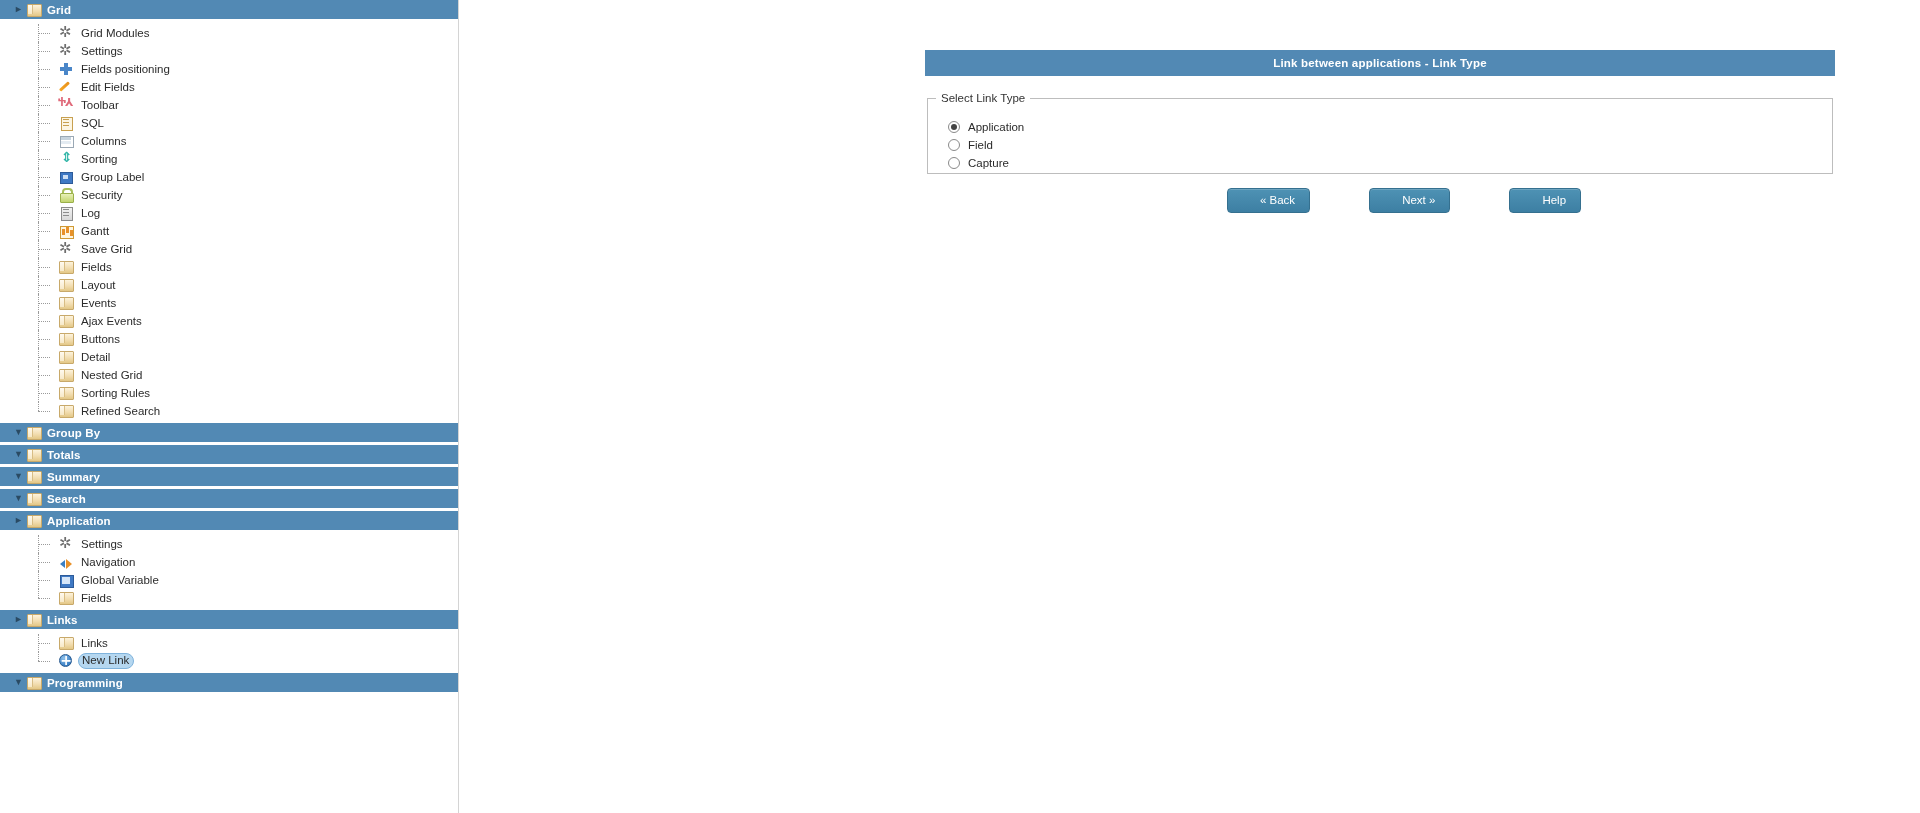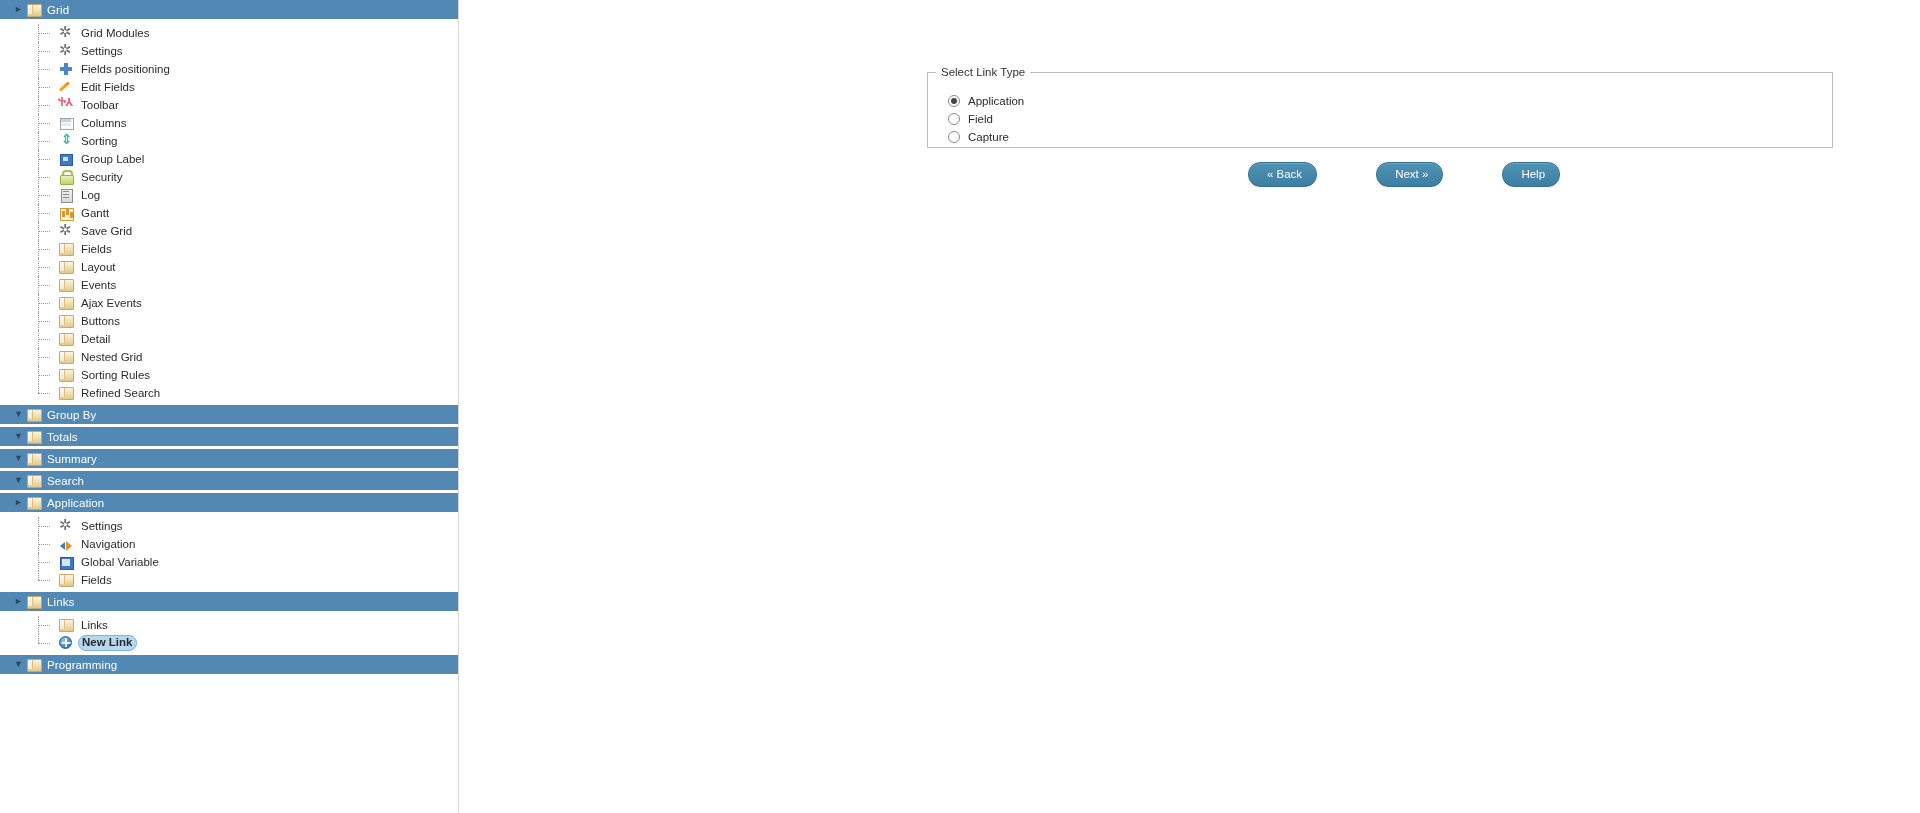--- a/index.html
+++ b/index.html
@@ -70,21 +70,21 @@
   .group-header .folder::after {
     content: "";
     position: absolute;
     left: 2px; top: 2px;
     width: 4px; height: 9px;
     background: linear-gradient(180deg,#fffaf0 0%, #f7e9c8 100%);
     border-right: 1px solid #d8bd84;
   }
   .group-header .ghlabel {
     font-size: 11.5px;
-    font-weight: normal;
+    font-weight: bold;
     color: #ffffff;
     letter-spacing: 0.1px;
   }
 
   .tree-panel {
     background: #ffffff;
     padding: 2px 0 3px 0;
   }
 
   .tree-item {
@@ -133,21 +133,20 @@
   }
   .tree-item .lbl { white-space: nowrap; text-align: center; }
 
   .tree-item.selected .lbl {
     background: #b5d7f0;
     border: 1px solid #7fb3dc;
     padding: 0px 4px 1px 3px;
     margin-left: -3px;
     border-radius: 8px;
     line-height: 13px;
-    font-weight: bold;
   }
 
   
   .ic-gear::before {
     content: "✲";
     position: absolute; left: 1px; top: -2px;
     font-size: 15px; color: #6e6e6e;
     font-family: "DejaVu Sans", sans-serif;
   }
   .ic-pencil::before {
@@ -415,22 +414,22 @@
     margin-top: 14px;
     display: flex;
     justify-content: center;
     gap: 11px;
   }
   .btn {
     background: linear-gradient(180deg,#4e92b4 0%, #3d7fa3 100%);
     color: #ffffff;
     font-size: 11.5px;
     border: 1px solid #35708f;
-    border-radius: 12px;
-    padding: 5px 14px 6px 18px;
+    border-radius: 4px;
+    padding: 5px 14px 6px 32px;
     cursor: pointer;
     font-family: "Liberation Sans", sans-serif;
     min-width: 54px;
     text-align: center;
     box-shadow: inset 0 1px 0 rgba(255,255,255,0.18);
     margin-left: 48px;
   }
 </style>
 </head>
 <body>
@@ -464,20 +463,25 @@
           <span class="ico ic-pencil"></span>
           <span class="lbl">Edit Fields</span>
         </div>
         <div class="tree-item">
           <span class="connector"></span>
           <span class="ico ic-toolbar"></span>
           <span class="lbl">Toolbar</span>
         </div>
         <div class="tree-item">
           <span class="connector"></span>
+          <span class="ico ic-sql"></span>
+          <span class="lbl">SQL</span>
+        </div>
+        <div class="tree-item">
+          <span class="connector"></span>
           <span class="ico ic-columns"></span>
           <span class="lbl">Columns</span>
         </div>
         <div class="tree-item">
           <span class="connector"></span>
           <span class="ico ic-sorting"></span>
           <span class="lbl">Sorting</span>
         </div>
         <div class="tree-item">
           <span class="connector"></span>
@@ -617,20 +621,21 @@
       <div class="group-header">
         <span class="tri">▼</span>
         <span class="folder"></span>
         <span class="ghlabel">Programming</span>
       </div>
     </div>
 
   <div id="main">
     <div id="panel">
 
+      <div id="panel-title">Link between applications - Link Type</div>
 
       <fieldset id="fieldset">
         <legend>Select Link Type</legend>
         <div id="radio-list">
             <label class="radio-row">
               <span class="radio-mark on"></span>
               <span>Application</span>
             </label>
             <label class="radio-row">
               <span class="radio-mark"></span>

